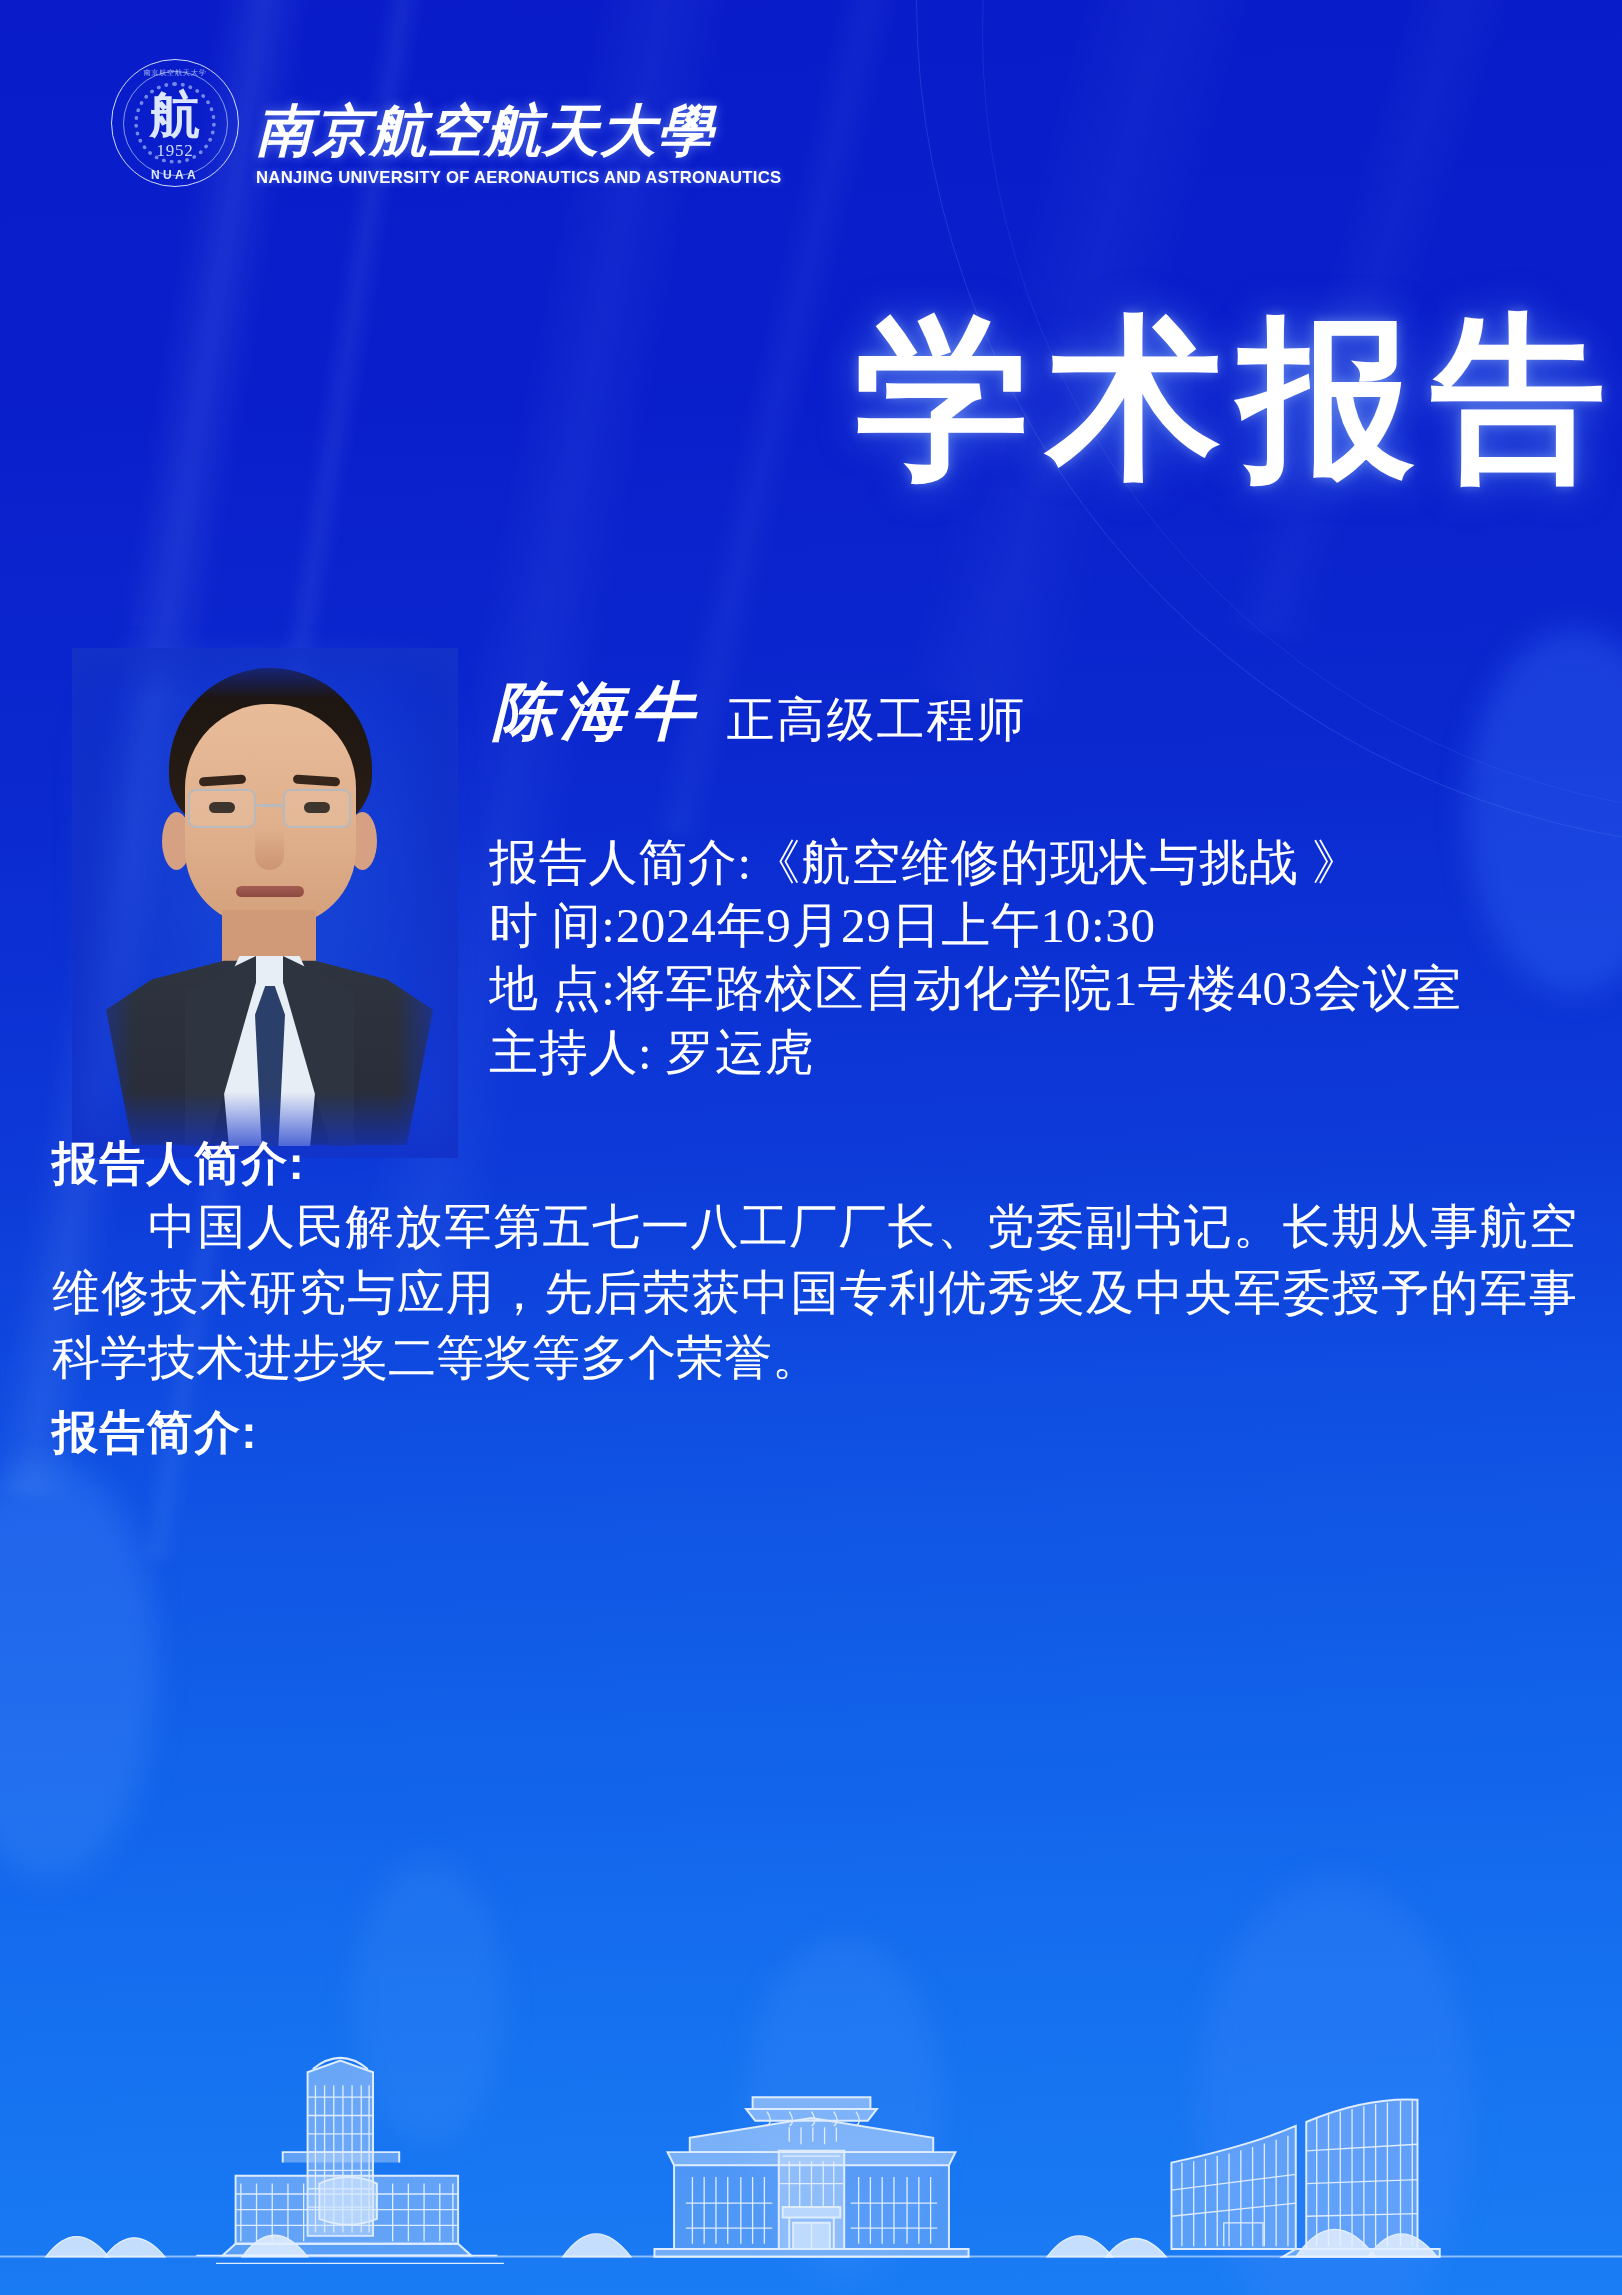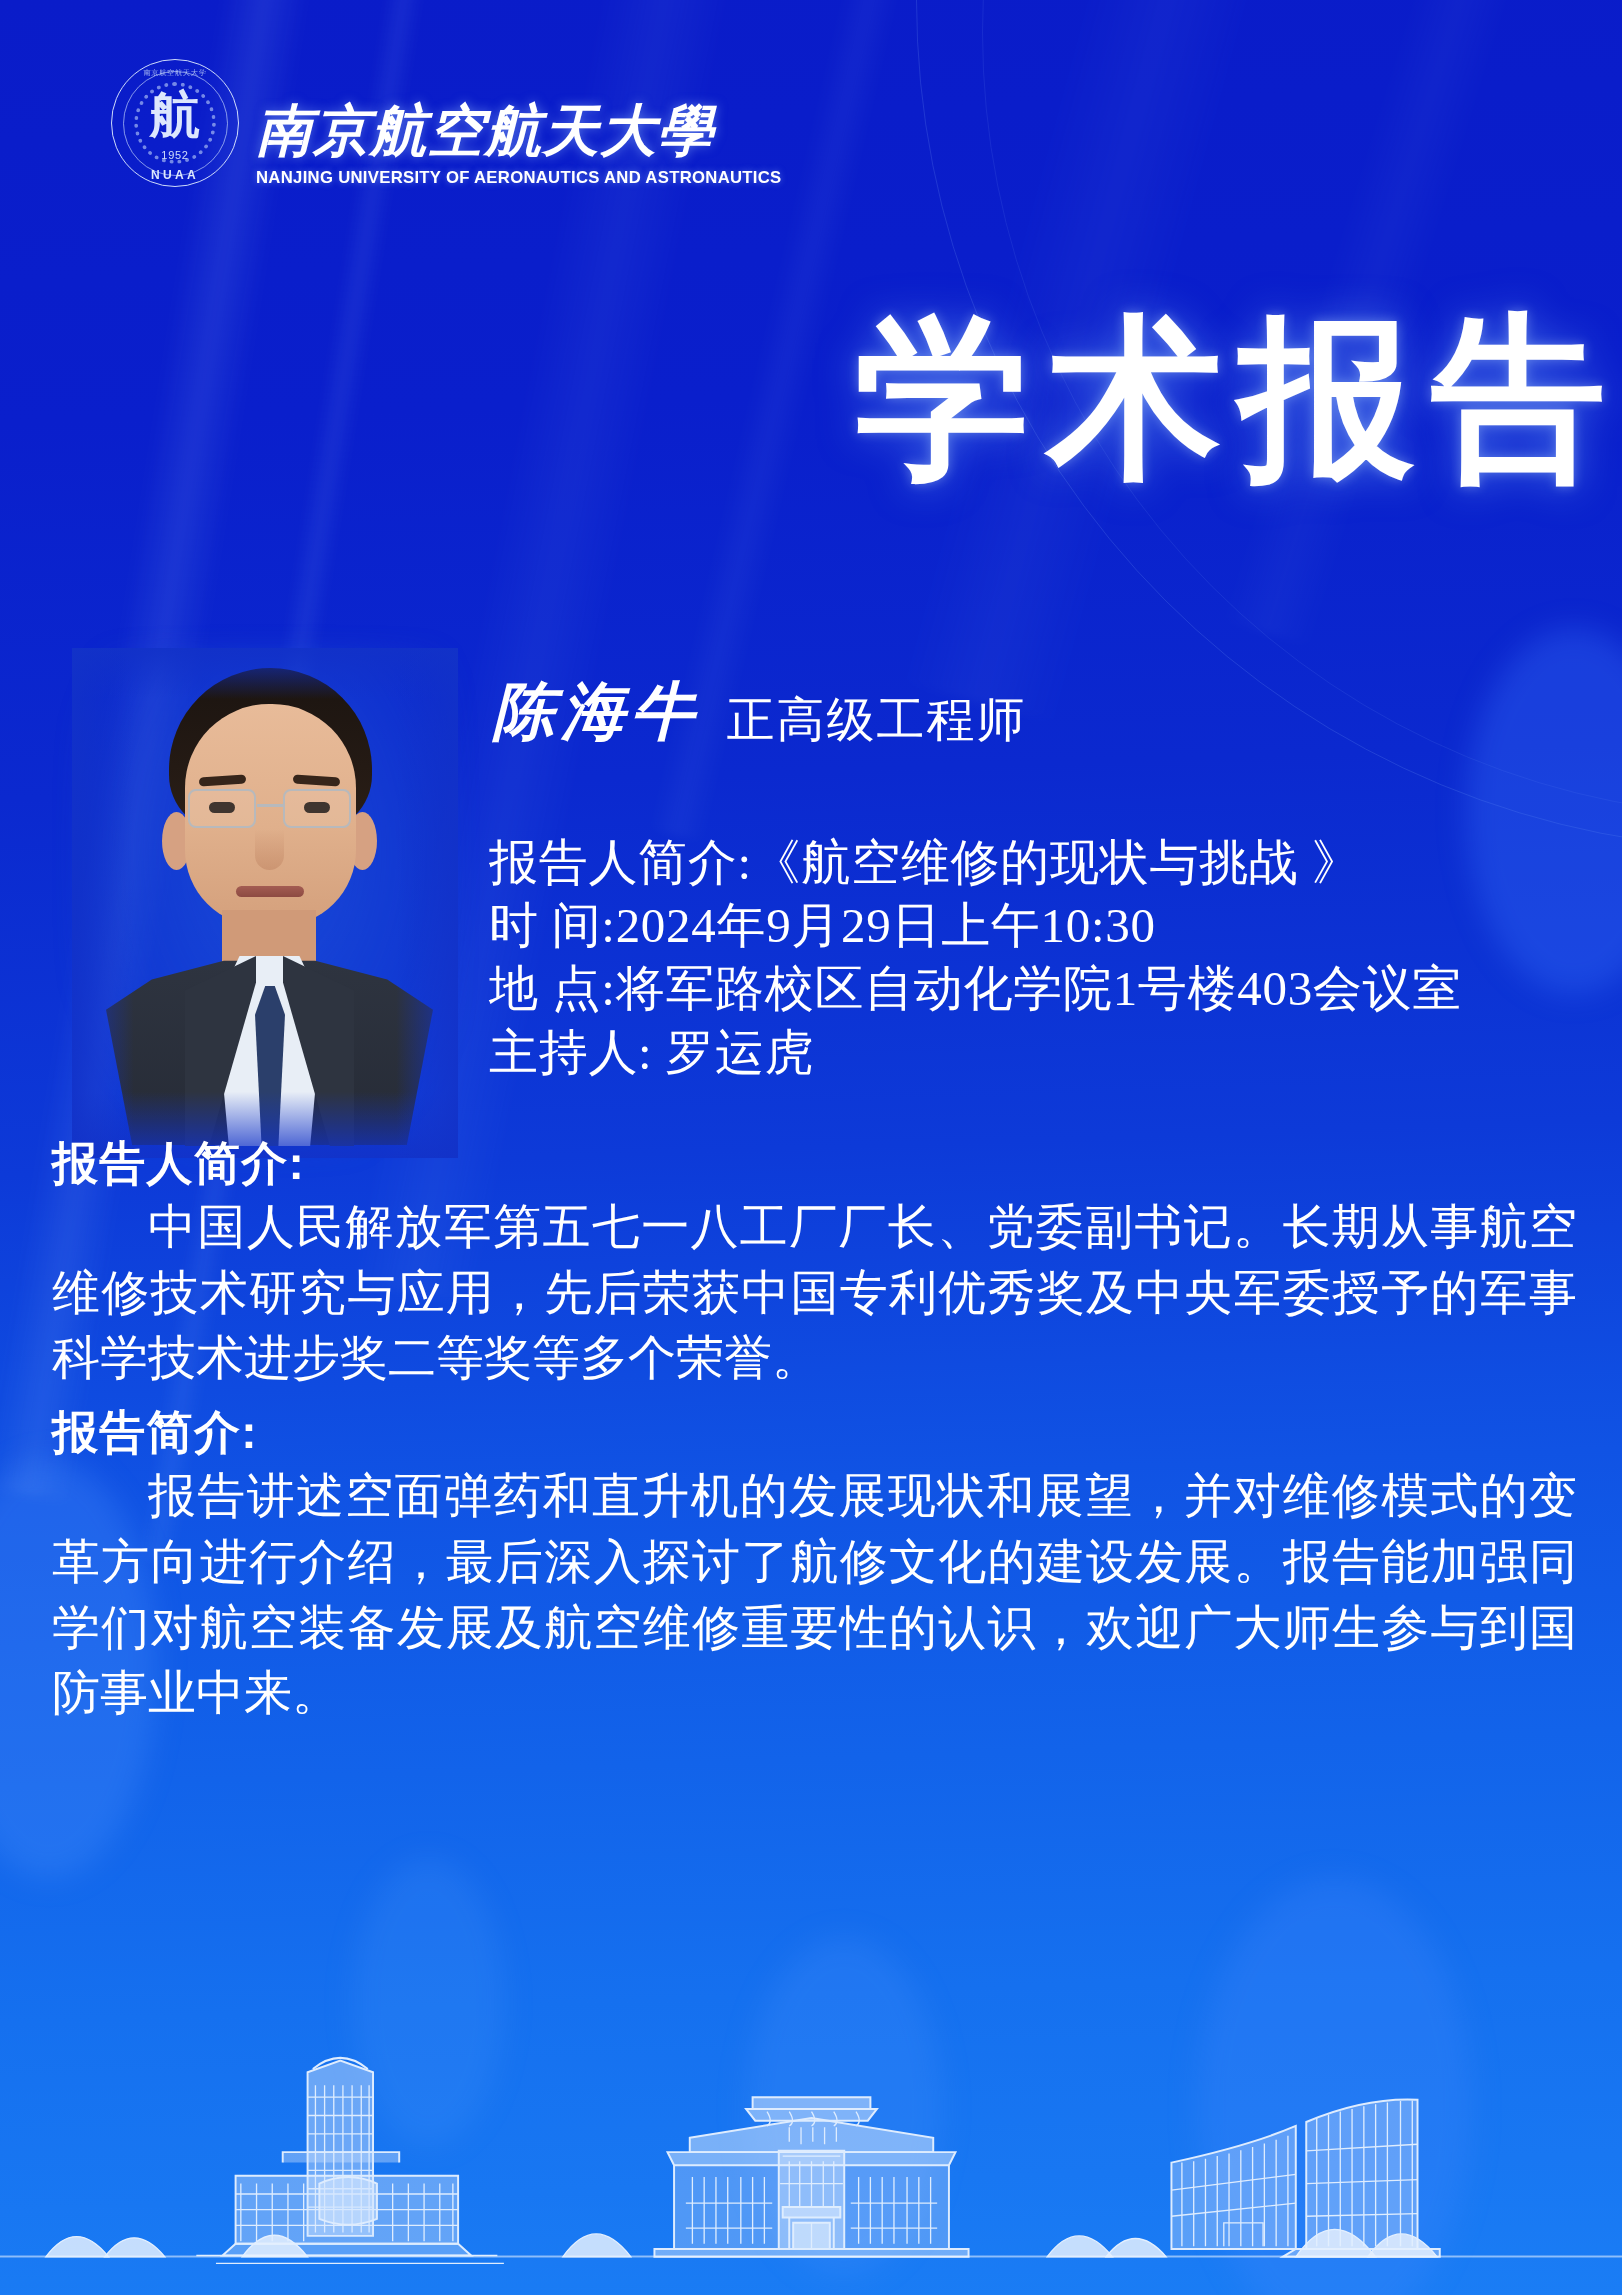--- a/index.html
+++ b/index.html
@@ -48,21 +48,21 @@
   .seal-l{width:128px;height:128px;}
   .seal-r{width:109px;height:109px;}
   .seal .ring{position:absolute;border-radius:50%;border:1.3px solid rgba(210,228,255,.62);}
   .seal-l .r2{inset:10.5px;}
   .seal-l .r3{inset:22px;border-style:dotted;border-width:4.6px;border-color:rgba(205,225,255,.55);}
   .seal-r .r2{inset:7.9px;}
   .seal-r .r3{inset:17.7px;border-style:dotted;border-width:3.9px;border-color:rgba(205,225,255,.5);}
   .seal .core{position:absolute;color:rgba(232,242,255,.95);font-weight:700;}
   .seal-l .core{font-size:50px;line-height:1;top:30px;}
   .seal-r .core{font-size:41px;line-height:1;top:29px;}
-  .seal .yr{position:absolute;bottom:25px;font-size:11px;letter-spacing:0.7px;color:rgba(226,238,255,.9);}
+  .seal .yr{position:absolute;bottom:25px;font-size:17px;letter-spacing:0.7px;color:rgba(226,238,255,.9);font-family:Liberation Serif, serif;}
   .seal .abbr{position:absolute;bottom:4.6px;font-size:12px;letter-spacing:3.3px;font-weight:700;color:rgba(232,242,255,.95);}
   .seal-r .abbr{font-size:8.5px;letter-spacing:1.3px;bottom:3.9px;}
   .seal .micro{position:absolute;top:7.9px;width:100%;text-align:center;font-size:7.2px;color:rgba(215,232,255,.7);letter-spacing:0.7px;}
   .brand-text{display:flex;flex-direction:column;justify-content:center;}
   .brand-cn{color:#ffffff;font-weight:700;line-height:1;white-space:nowrap;
     text-shadow:0 0 10.5px rgba(160,200,255,.5);}
   .brand-left .brand-cn{font-size:56px;letter-spacing:1.3px;font-family:"Liberation Serif","DejaVu Serif",serif;font-style:italic;margin-top:45px;}
   .brand-right .brand-cn{font-size:55px;letter-spacing:2px;}
   .brand-en{color:#ffffff;font-size:16.7px;font-weight:700;letter-spacing:0.3px;margin-top:9.2px;white-space:nowrap;
     text-shadow:0 0 6.5px rgba(160,200,255,.5);}
@@ -218,21 +218,20 @@
     <div class="ln">时 间:2024年9月29日上午10:30</div>
     <div class="ln">地 点:将军路校区自动化学院1号楼403会议室</div>
     <div class="ln">主持人: 罗运虎</div>
   </div>
 
   <div class="body-block">
     <div class="sec-h">报告人简介:</div>
     <div class="sec-p">中国人民解放军第五七一八工厂厂长、党委副书记。长期从事航空维修技术研究与应用，先后荣获中国专利优秀奖及中央军委授予的军事科学技术进步奖二等奖等多个荣誉。</div>
     <div class="gap"></div>
     <div class="sec-h">报告简介:</div>
-    <div class="sec-p">报告讲述空面弹药和直升机的发展现状和展望，并对维修模式的变革方向进行介绍，最后深入探讨了航修文化的建设发展。报告能加强同学们对航空装备发展及航空维修重要性的认识，欢迎广大师生参与到国防事业中来。</div>
   </div>
 
   <div class="skyline">
     <svg width="1623" height="308" viewBox="0 0 2480 470" xmlns="http://www.w3.org/2000/svg">
       <g fill="none" stroke="#e9f3ff" stroke-width="3" opacity="0.95">
 
         <g>
           <path d="M470 380 L470 130 L520 112 L570 130 L570 380 Z" fill="#dcebff" fill-opacity=".45"></path>
           <path d="M478 125 q42 -34 84 0"></path>
           <g stroke-width="2">

